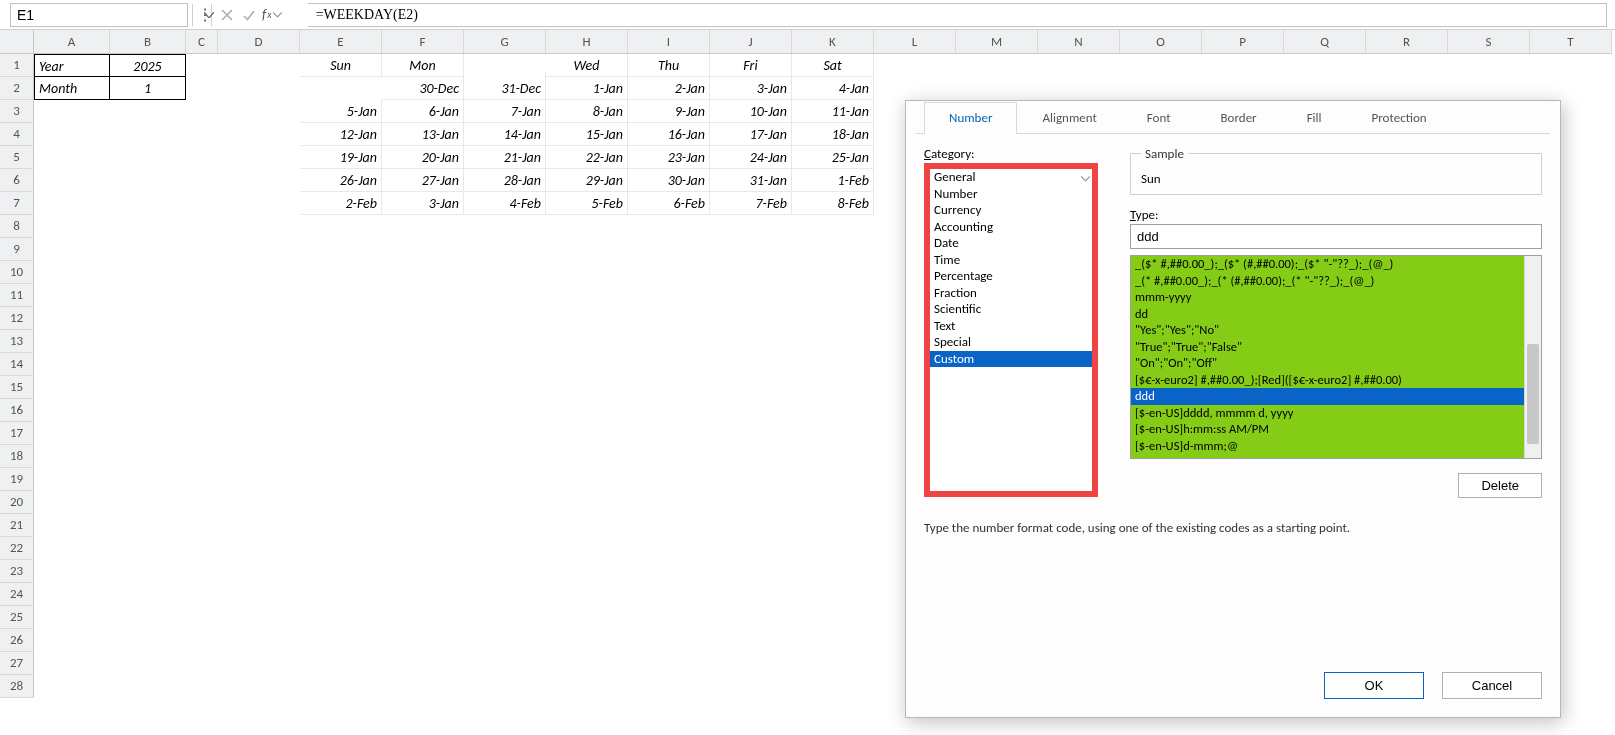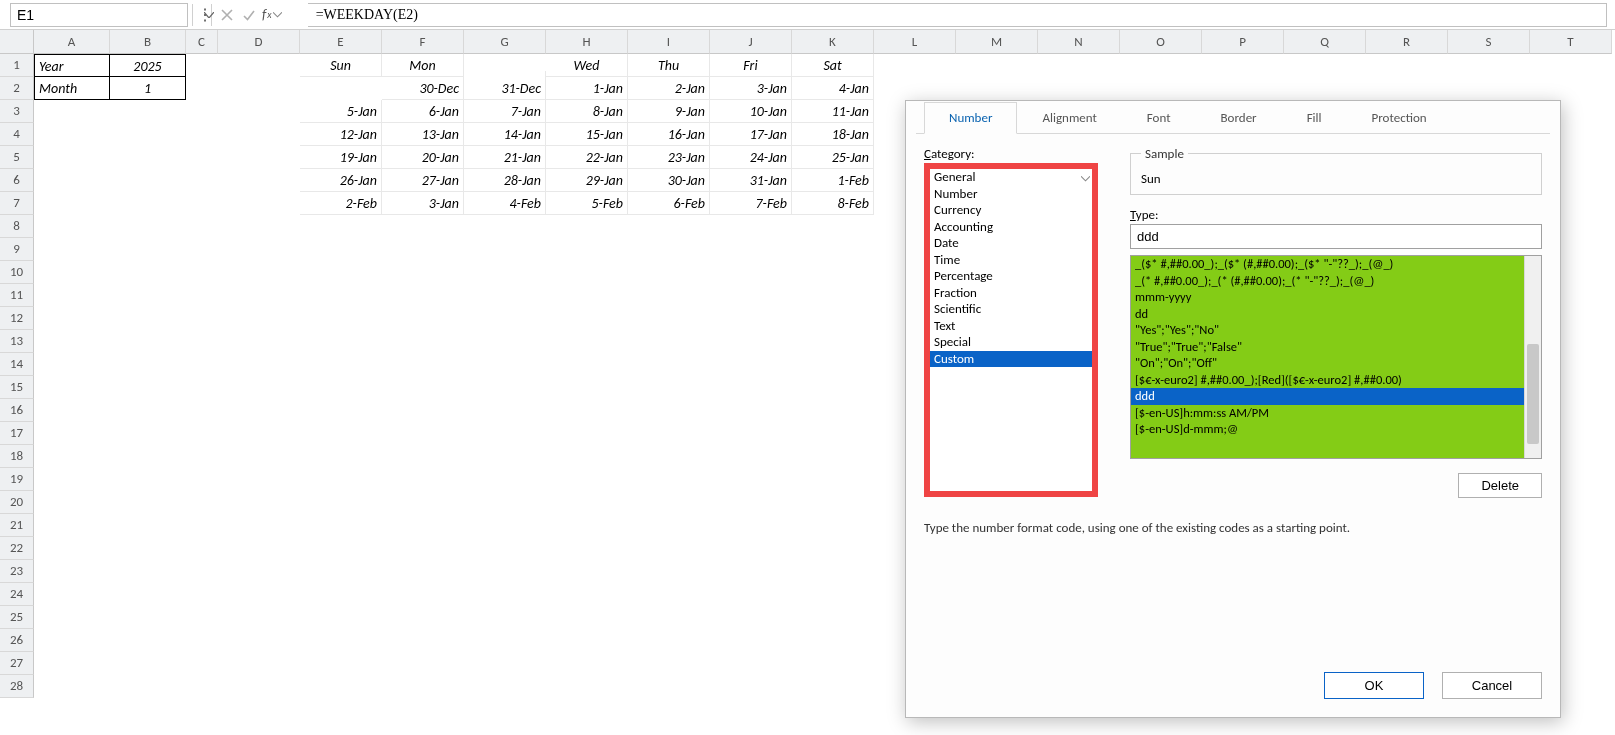--- a/index.html
+++ b/index.html
@@ -501,20 +501,21 @@
         <div class="format-list" id="format-list">
           <div class="format-item">_($* #,##0.00_);_($* (#,##0.00);_($* "-"??_);_(@_)</div>
             <div class="format-item">_(* #,##0.00_);_(* (#,##0.00);_(* "-"??_);_(@_)</div>
             <div class="format-item">mmm-yyyy</div>
             <div class="format-item">dd</div>
             <div class="format-item">"Yes";"Yes";"No"</div>
             <div class="format-item">"True";"True";"False"</div>
             <div class="format-item">"On";"On";"Off"</div>
             <div class="format-item">[$€-x-euro2] #,##0.00_);[Red]([$€-x-euro2] #,##0.00)</div>
             <div class="format-item selected">ddd</div>
+            <div class="format-item">[$-en-US]dddd, mmmm d, yyyy</div>
             <div class="format-item">[$-en-US]h:mm:ss AM/PM</div>
             <div class="format-item">[$-en-US]d-mmm;@</div>
             <div class="vscroll">
             <div class="thumb" style="top:88px; height:100px;"></div>
           </div>
         </div>
         <div class="delete-row">
           <button class="btn">Delete</button>
         </div>
       </div>

